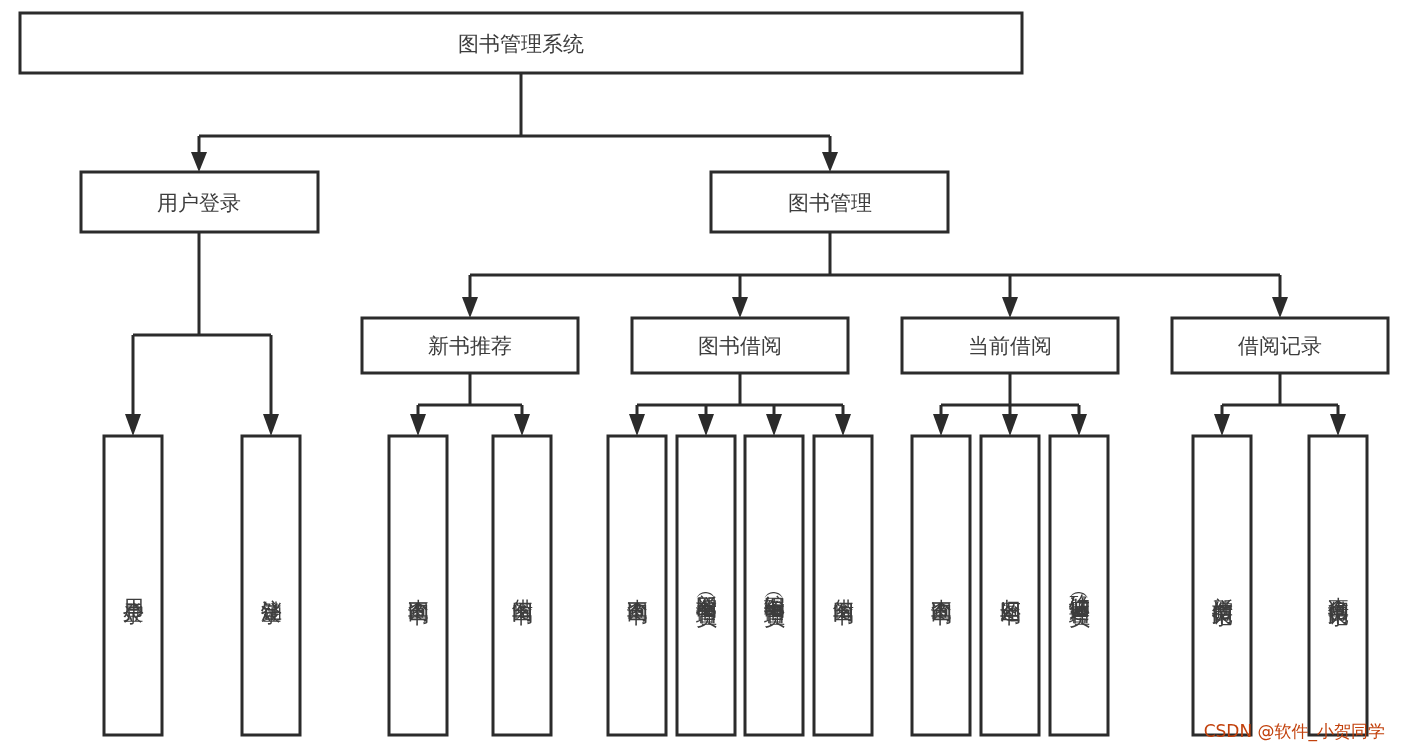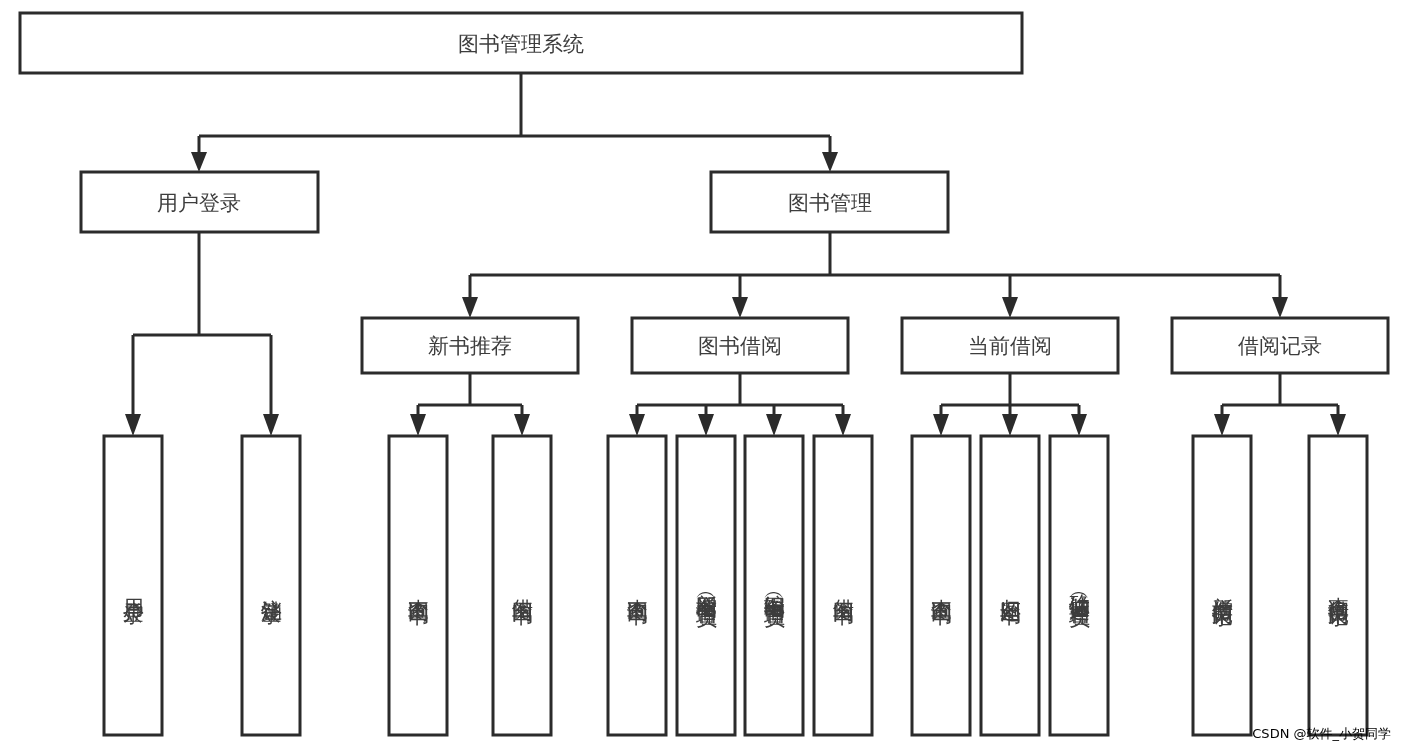--- a/index.html
+++ b/index.html
@@ -44,25 +44,25 @@
     stroke: #2b2b2b;
     stroke-width: 3;
     fill: none;
   }
   .arrow-head {
     fill: #2b2b2b;
     stroke: none;
   }
   .watermark {
     position: absolute;
-    right: 14px;
+    right: 20px;
     bottom: 4px;
     font-family: "DejaVu Sans", "Liberation Sans", sans-serif;
-    font-size: 13px;
-    color: #000000;
+    font-size: 17px;
+    color: #c2410c;
     white-space: nowrap;
     user-select: none;
   }
 </style>
 </head>
 <body>
 
 <div id="diagram-root">
 
   <svg id="tree" viewBox="0 0 1405 747" xmlns="http://www.w3.org/2000/svg">

